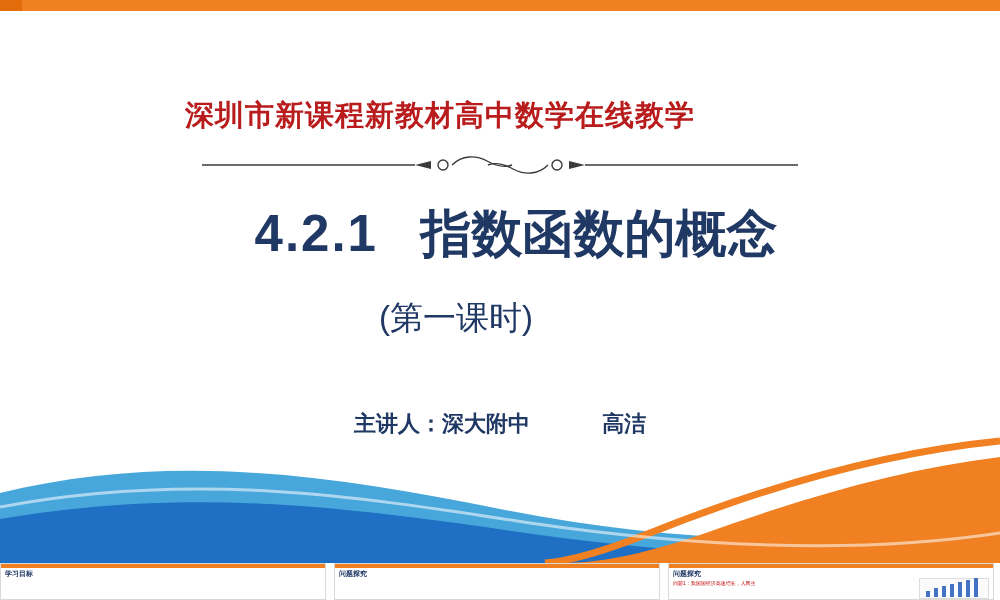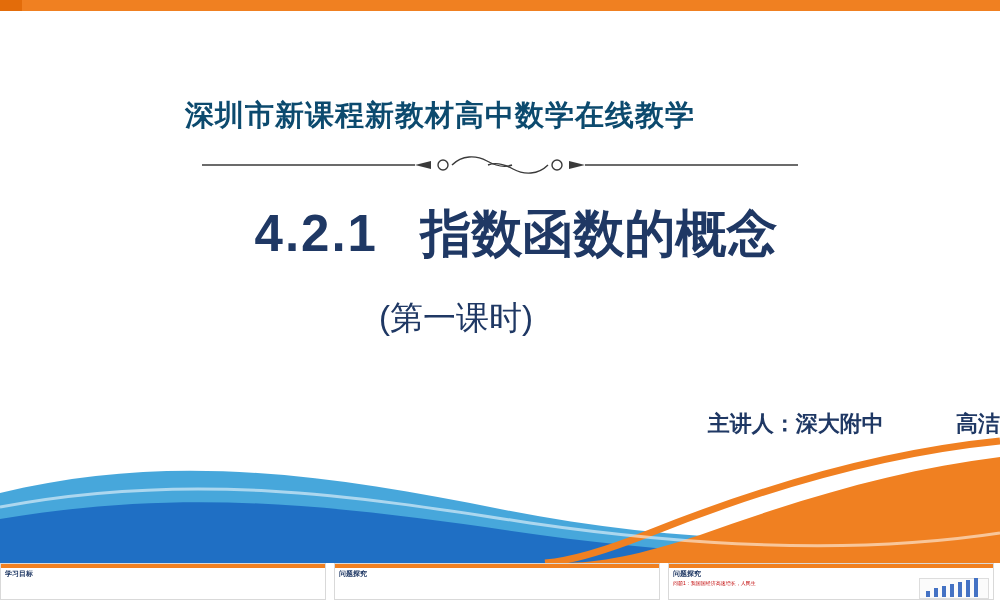--- a/index.html
+++ b/index.html
@@ -45,21 +45,21 @@
 
   
   .course-title {
     position: absolute;
     left: 0;
     top: 96px;
     width: 880px;
     text-align: center;
     font-size: 29px;
     font-weight: bold;
-    color: #0c4a6e;
+    color: #b91c1c;
     letter-spacing: 1px;
     white-space: nowrap;
   }
 
   
   .divider {
     position: absolute;
     left: 200px;
     top: 152px;
     width: 600px;
@@ -90,21 +90,21 @@
     font-size: 33px;
     color: #1F3864;
     white-space: nowrap;
   }
 
   .presenter {
     position: absolute;
     left: 0;
     top: 409px;
     width: 1000px;
-    text-align: right;
+    text-align: center;
     font-size: 22px;
     font-weight: bold;
     color: #1F3864;
     white-space: nowrap;
   }
   .presenter .gap {
     display: inline-block;
     width: 60px;
   }
 

